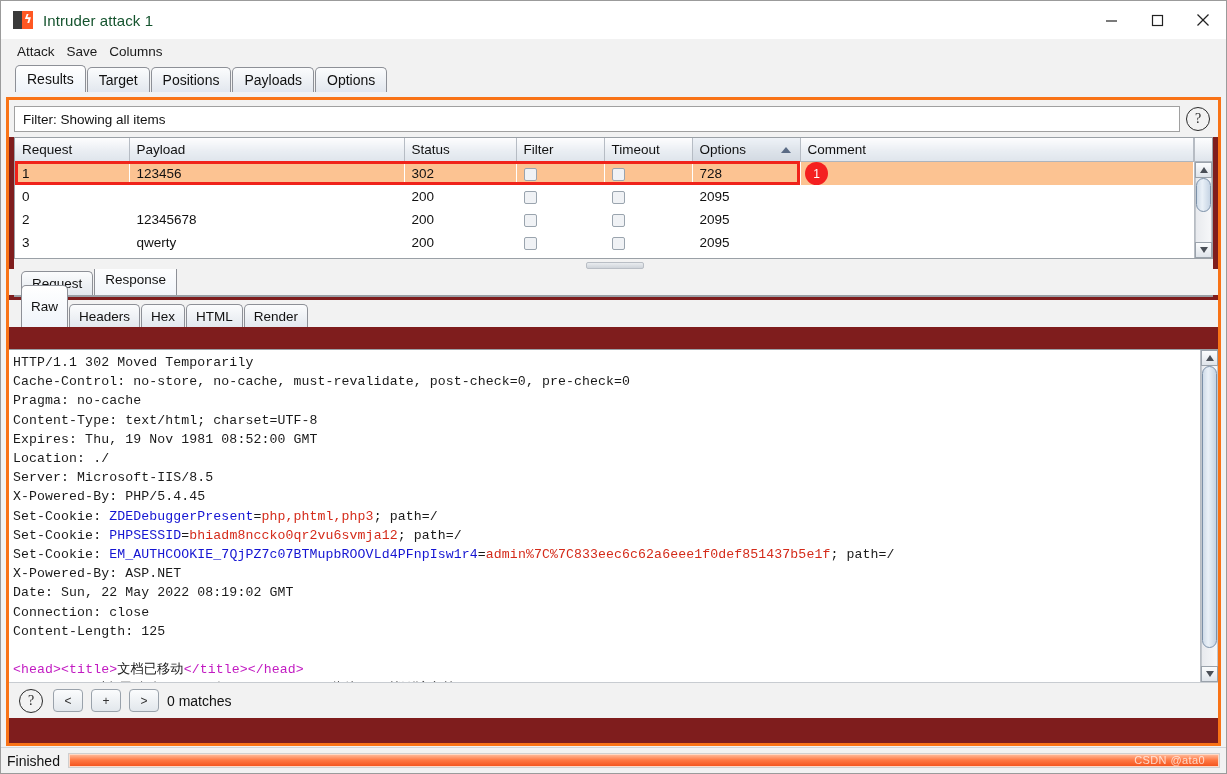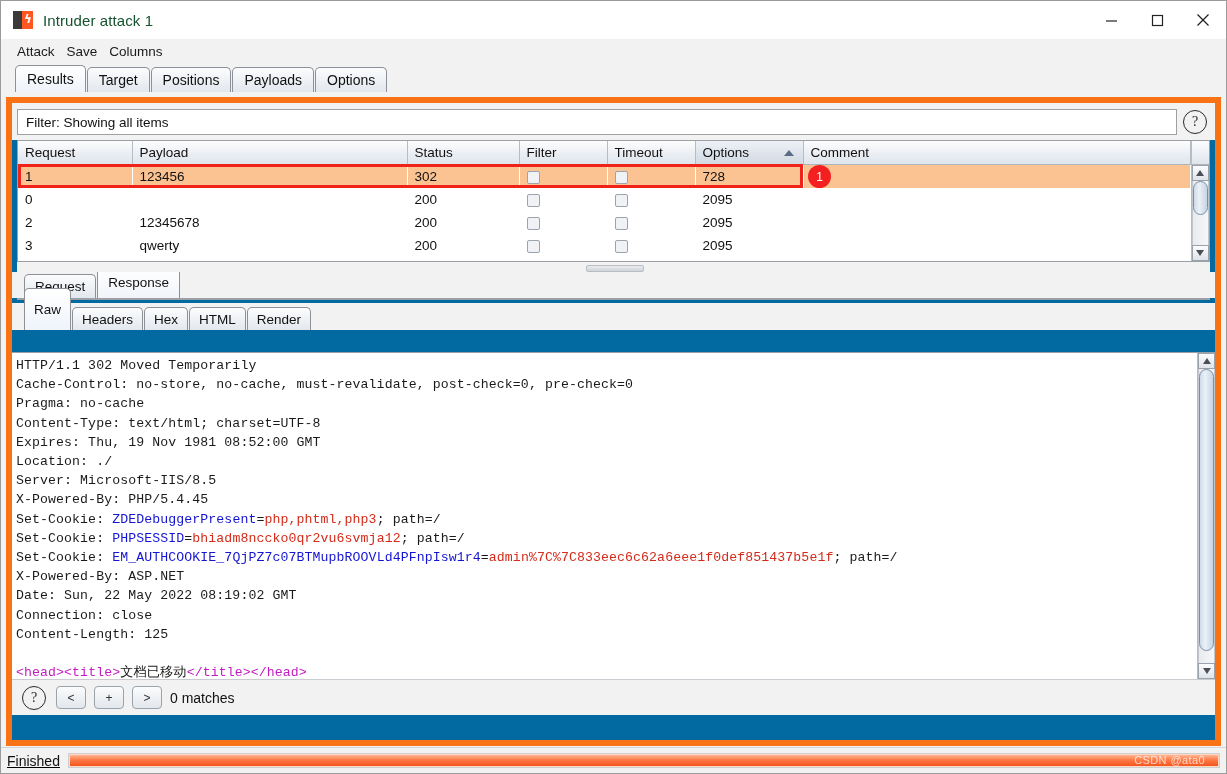--- a/index.html
+++ b/index.html
@@ -115,22 +115,22 @@
     background: linear-gradient(to bottom, #ffffff 0%, #f3f7fb 70%, #eef3f9 100%);
     border-color: #8d9097;
     height: 27px;
   }
 
   
   .content {
     position: absolute;
     left: 5px; right: 5px;
     top: 96px; bottom: 27px;
-    border: 6px solid #f97316;
-    background: #0369a1;
+    border: 3px solid #f97316;
+    background: #7f1d1d;
     box-sizing: border-box;
     overflow: hidden;
   }
 
   
   .filterrow {
     display: flex;
     align-items: center;
     padding: 6px 5px 5px 5px;
     background: #f2f2f2;
@@ -445,21 +445,20 @@
   .statusbar {
     position: absolute;
     left: 0; right: 0; bottom: 0;
     height: 26px;
     background: #f2f2f2;
     display: flex;
     align-items: center;
     padding-left: 6px;
     box-sizing: border-box;
     border-top: 1px solid #d2d5d9;
-    text-decoration: underline;
   }
   .status-text {
     font-size: 14px;
     color: #111;
     margin-right: 8px;
     white-space: nowrap;
   }
   .progress {
     flex: 1 1 auto;
     height: 15px;

